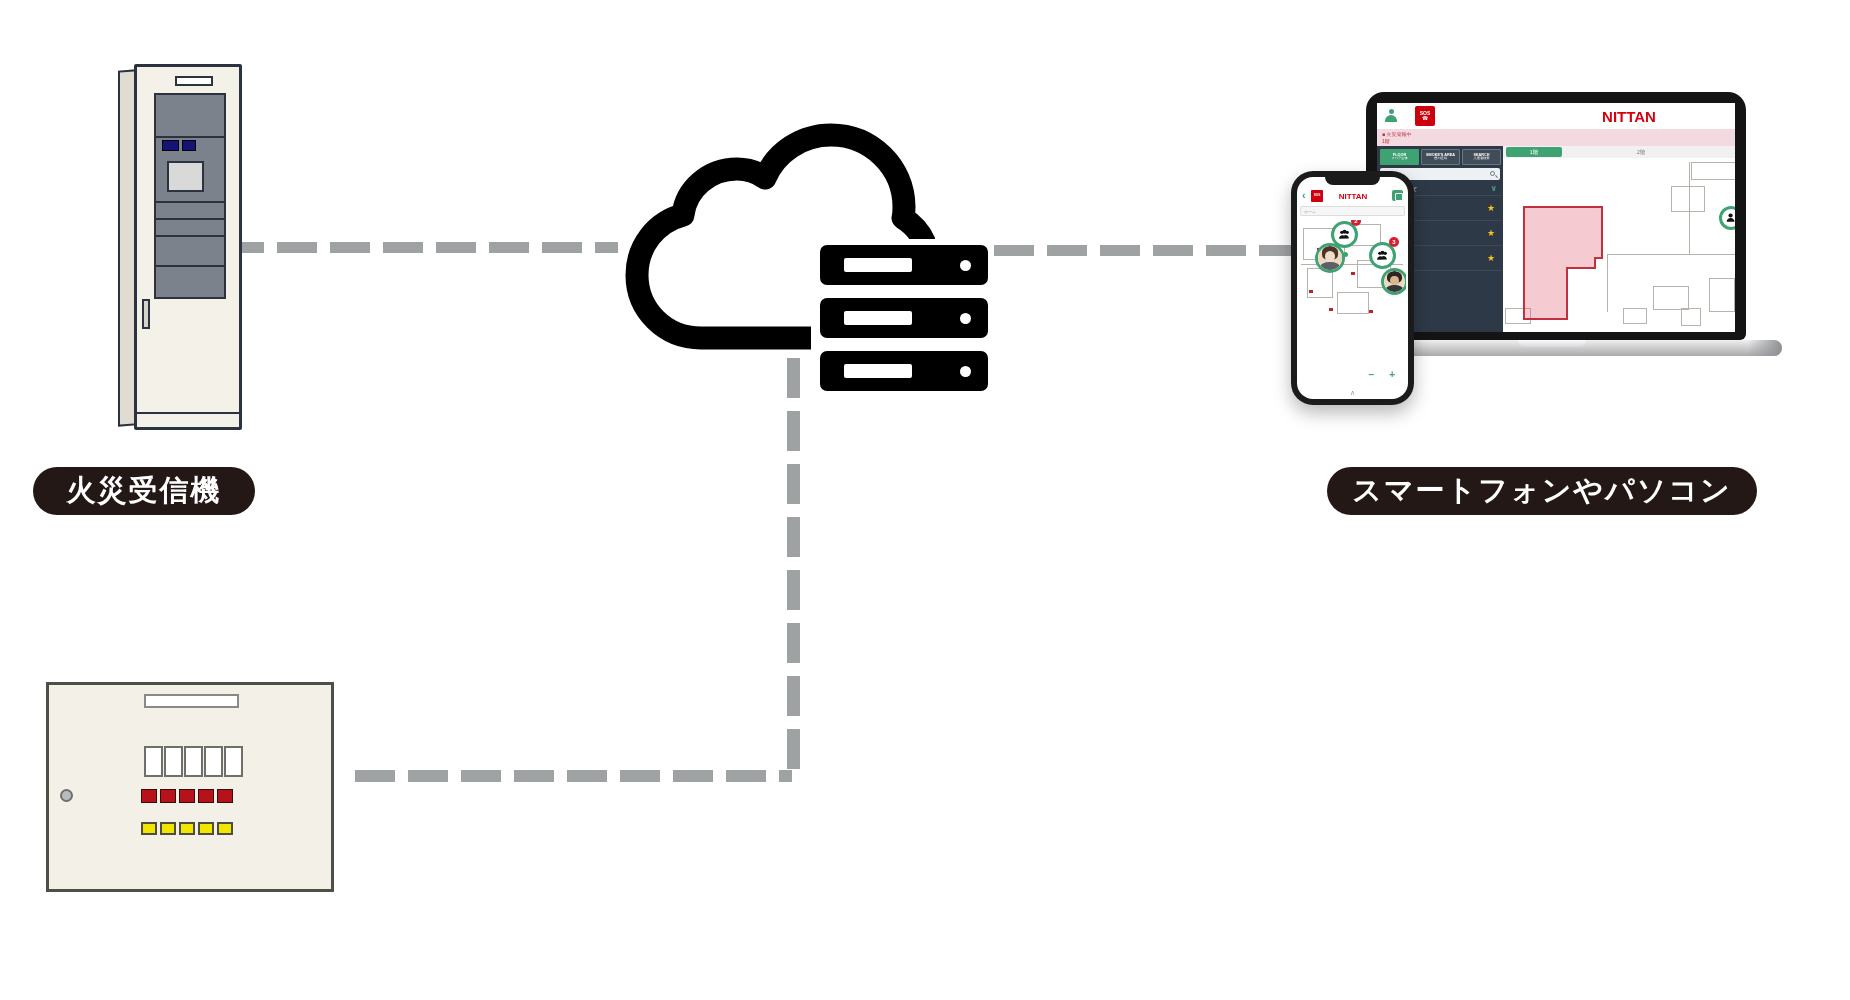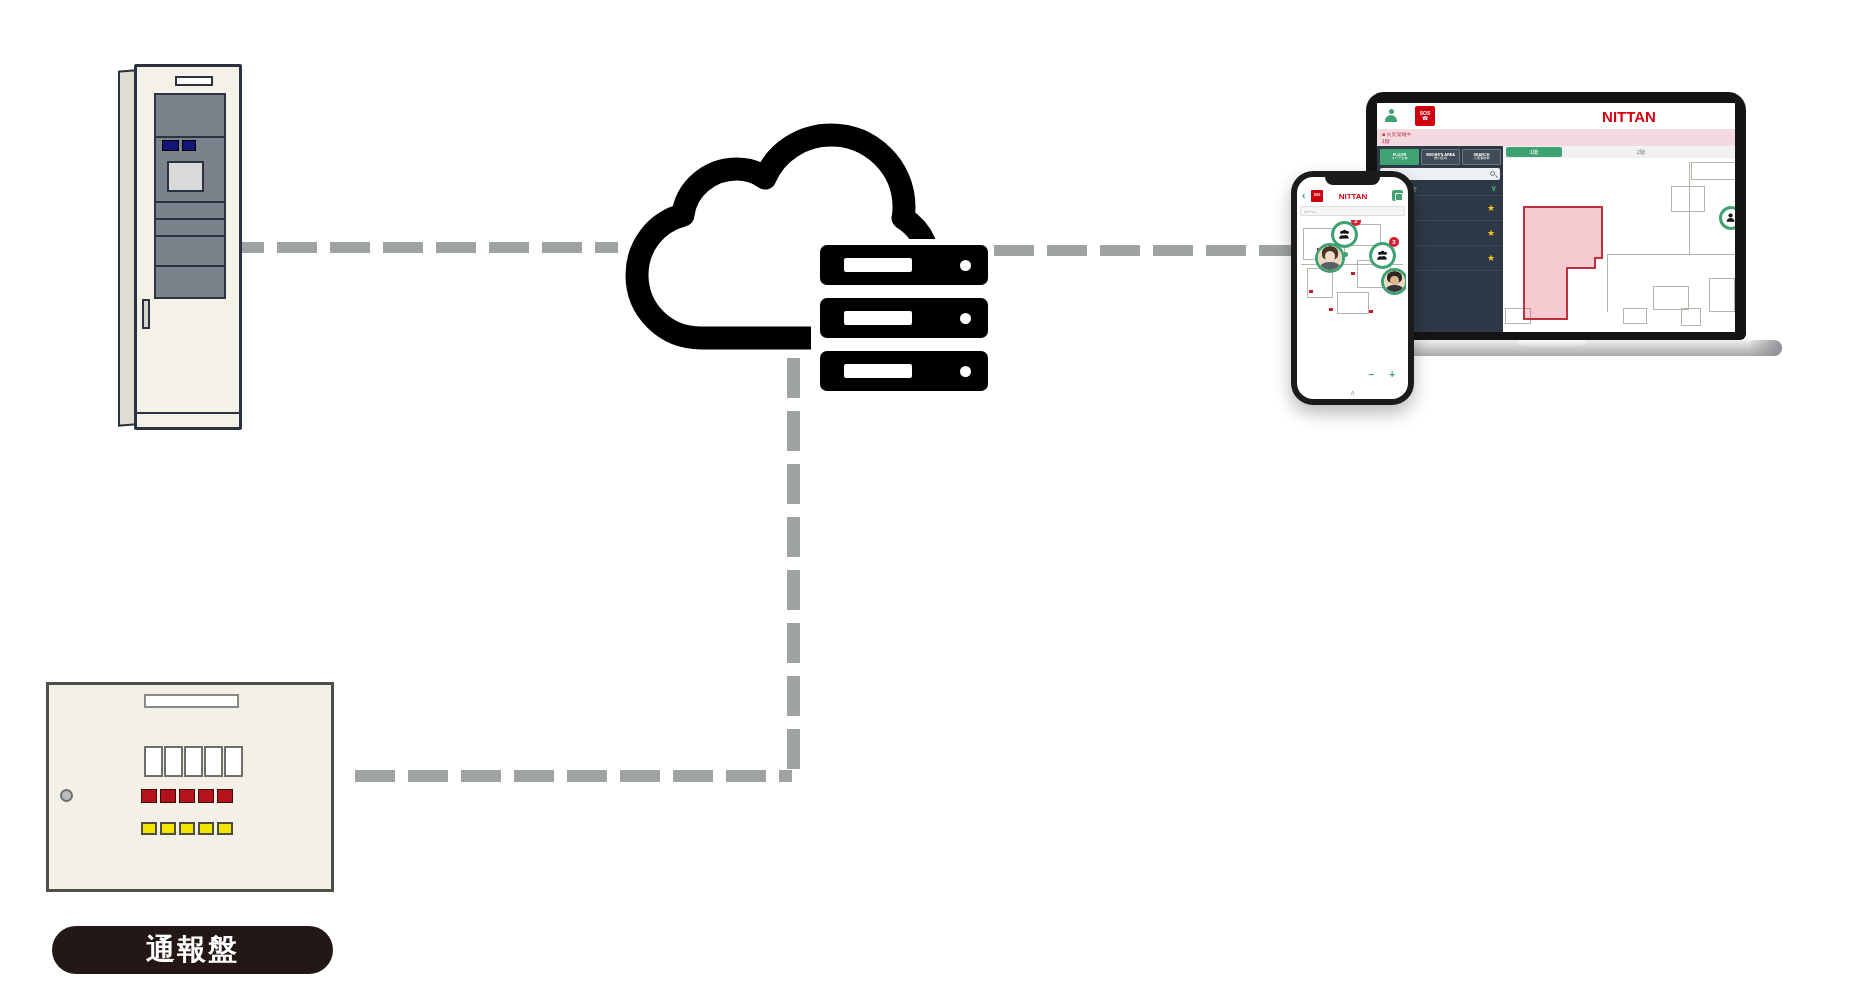--- a/index.html
+++ b/index.html
@@ -154,20 +154,21 @@
         <div class="cab-screen"></div>
         <div class="cab-div" style="top:106px;"></div>
         <div class="cab-div" style="top:123px;"></div>
         <div class="cab-div" style="top:140px;"></div>
         <div class="cab-div" style="top:170px;"></div>
       </div>
       <div class="cab-handle"></div>
       <div class="cab-baseline"></div>
     </div>
   </div>
+  <div class="pill" style="left:33px; top:467px; width:222px;">火災受信機</div>
 
   <svg class="cloud-svg" width="320" height="250" viewBox="0 0 320 250">
     <path d="M 196 232 L 86 232 C 50 232, 22 204, 22 169
              C 22 140, 41 116, 68 109
              C 71 83, 94 63, 122 63
              C 132 63, 142 66, 150 72
              C 161 46, 187 29, 216 29
              C 256 29, 289 61, 289 101
              C 289 105, 289 108, 288 112
              C 301 120, 310 133, 313 148" fill="none" stroke="#000" stroke-width="23" stroke-linecap="butt" stroke-linejoin="round"></path>
@@ -203,21 +204,20 @@
     </div>
     <div class="lamp-row" style="left:92px; top:137px;">
       <div class="lamp-yellow"></div>
         <div class="lamp-yellow"></div>
         <div class="lamp-yellow"></div>
         <div class="lamp-yellow"></div>
         <div class="lamp-yellow"></div>
     </div>
     <div class="rpanel-knob"></div>
   </div>
-  <div class="pill" style="left:52px; top:926px; width:281px;">通報盤</div>
 
   <div class="laptop-screen">
     <div class="laptop-display">
 
       <div class="lt-topbar">
         <div class="lt-person"></div>
         <div class="sos-logo lt-sos">
           <span>SOS</span>
             <span>☎</span>
         </div>
@@ -370,14 +370,15 @@
               <div class="body" style="background:#33373c;"></div>
             </div>
         </div>
       </div>
 
       <div class="ph-zoom">− +</div>
       <div class="ph-home">∧</div>
     </div>
   </div>
 
+  <div class="pill" style="left:1327px; top:467px; width:430px;">スマートフォンやパソコン</div>
 
 </div>
 
 </body></html>

